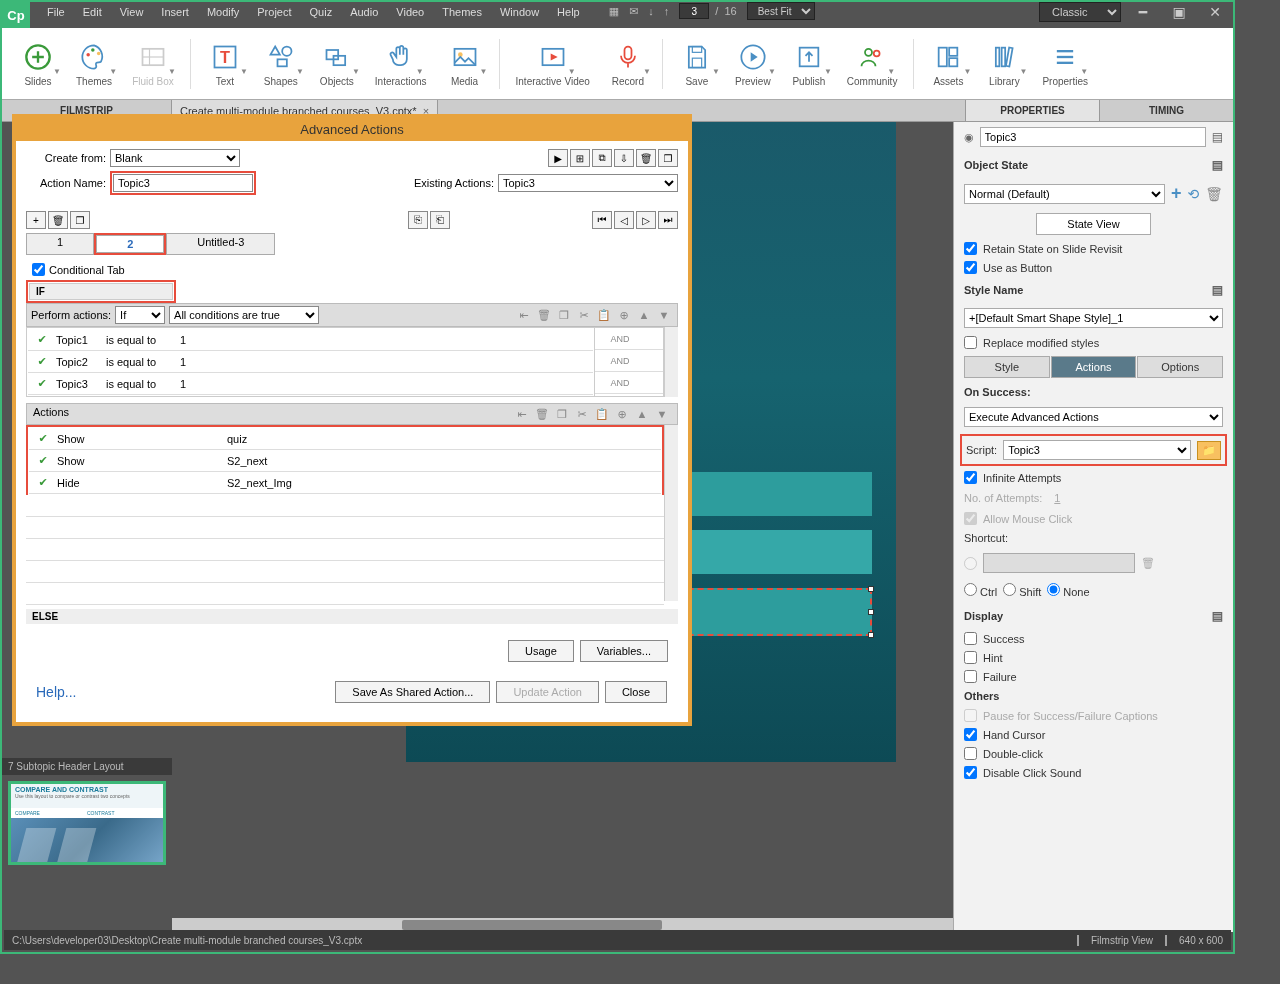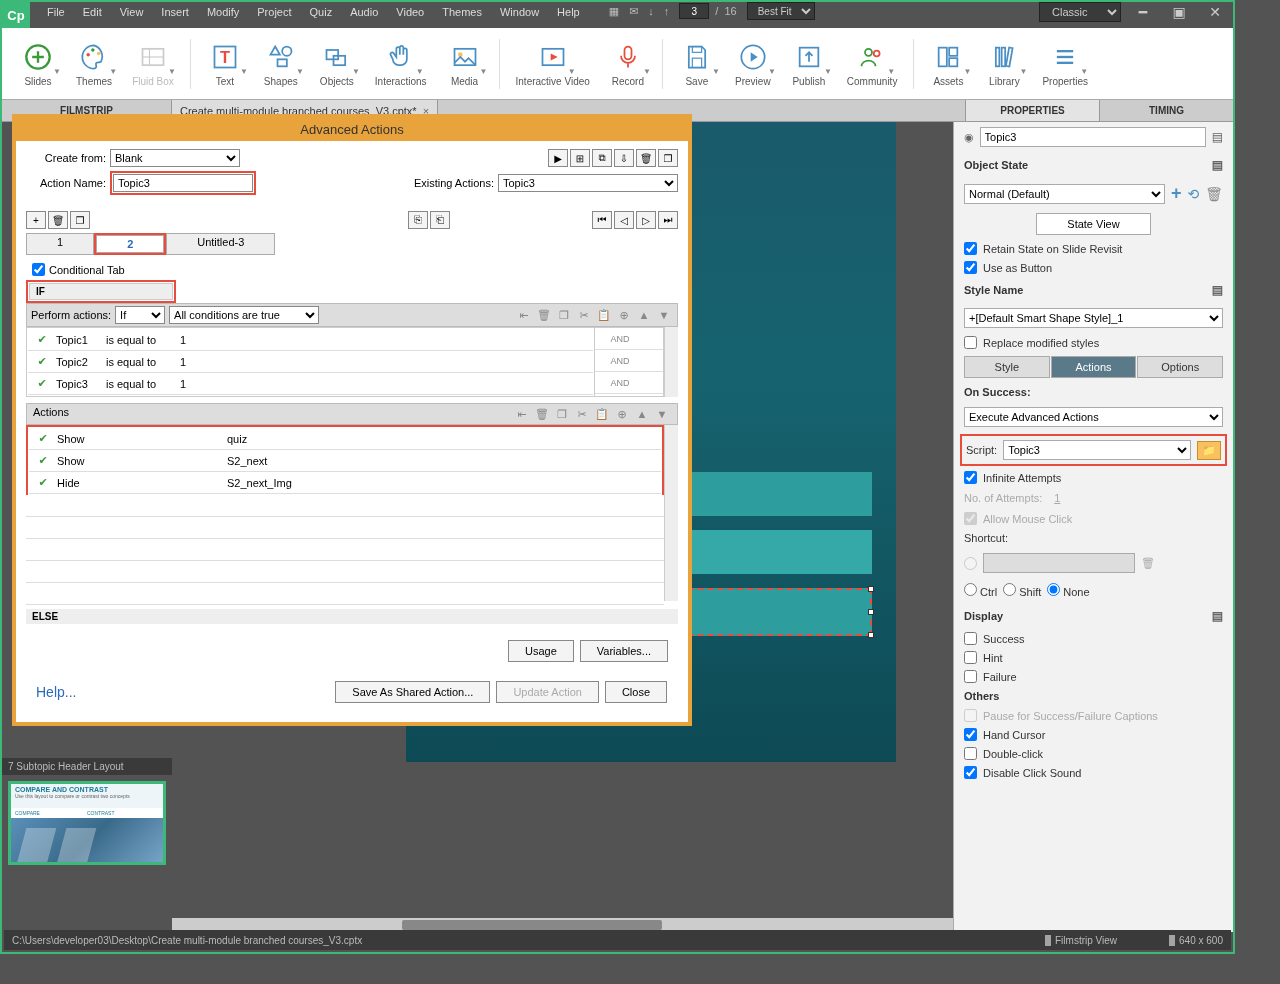--- a/index.html
+++ b/index.html
@@ -110,21 +110,21 @@
 .adv-btn { border: 1px solid #888; background: #f4f4f4; padding: 4px 16px; font-size: 11px; cursor: pointer; }
 .adv-btn.disabled { color: #aaa; }
 .help-link { color: #2a6aba; padding: 4px 10px; font-size: 14px; cursor: pointer; }
 .tbl-toolbar-icons { margin-left: auto; display: flex; gap: 2px; }
 .tbl-icon { width: 18px; height: 16px; color: #888; cursor: pointer; font-size: 11px; display: inline-flex; align-items: center; justify-content: center; }
 .scroll-track { width: 14px; background: #eee; border-left: 1px solid #ccc; }
 
 
 .status-bar { position: absolute; bottom: 2px; left: 2px; right: 2px; height: 20px; background: #3a3a3a; color: #bbb; font-size: 10px; display: flex; align-items: center; padding: 0 8px; }
 .status-right { margin-left: auto; display: flex; gap: 12px; }
-.status-sep { border-left: 6px solid #a3a3a3; padding-left: 4px; margin-left: 40px; }
+.status-sep { border-left: 2px solid #a3a3a3; padding-left: 12px; }
 
 svg { overflow: visible; }
 </style>
 </head>
 <body>
 
 <div class="app-border">
 
 <div class="title-bar">
   <div class="cp-logo">Cp</div>

